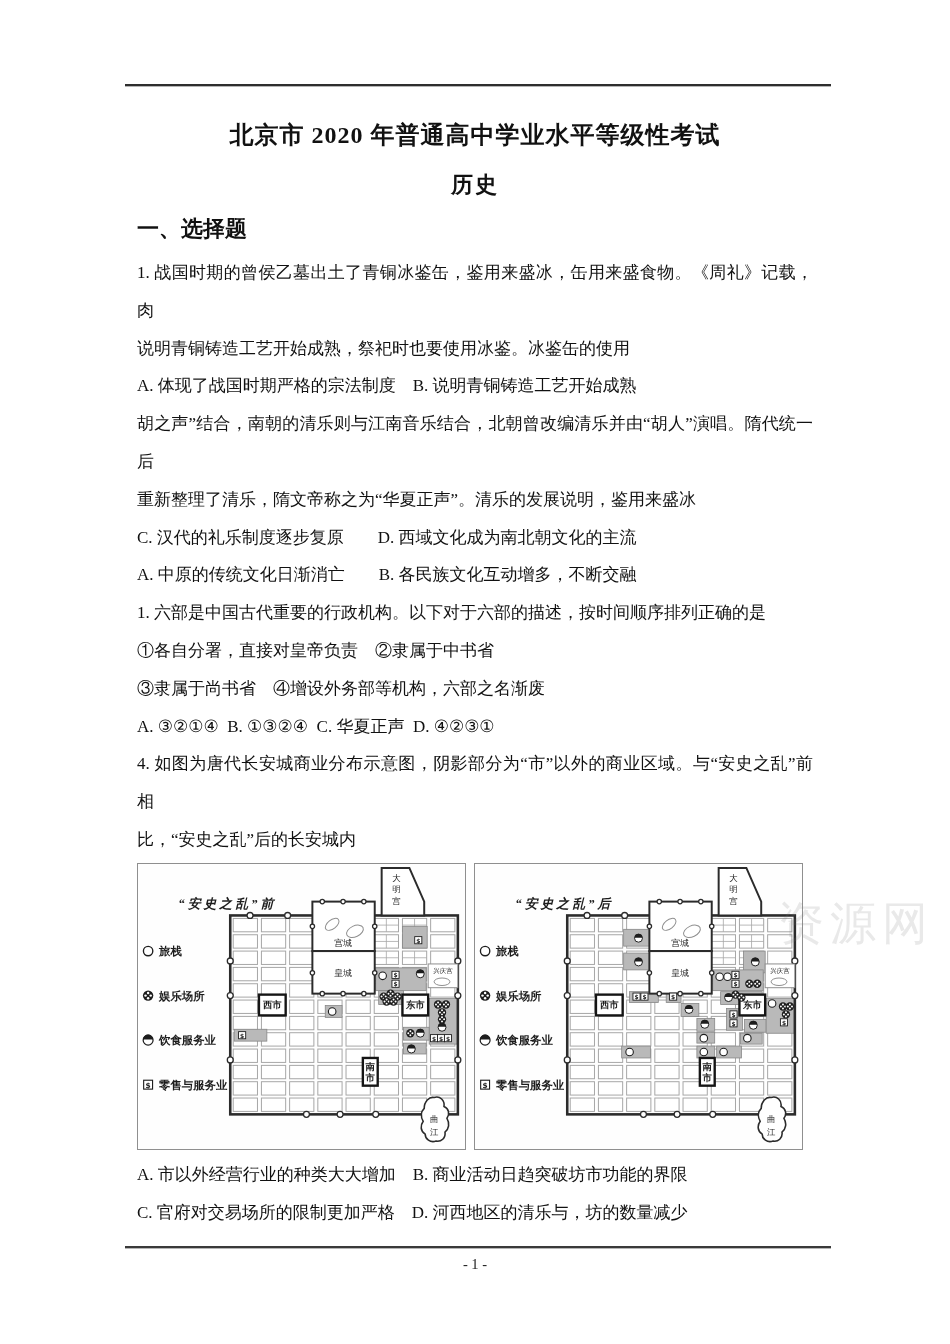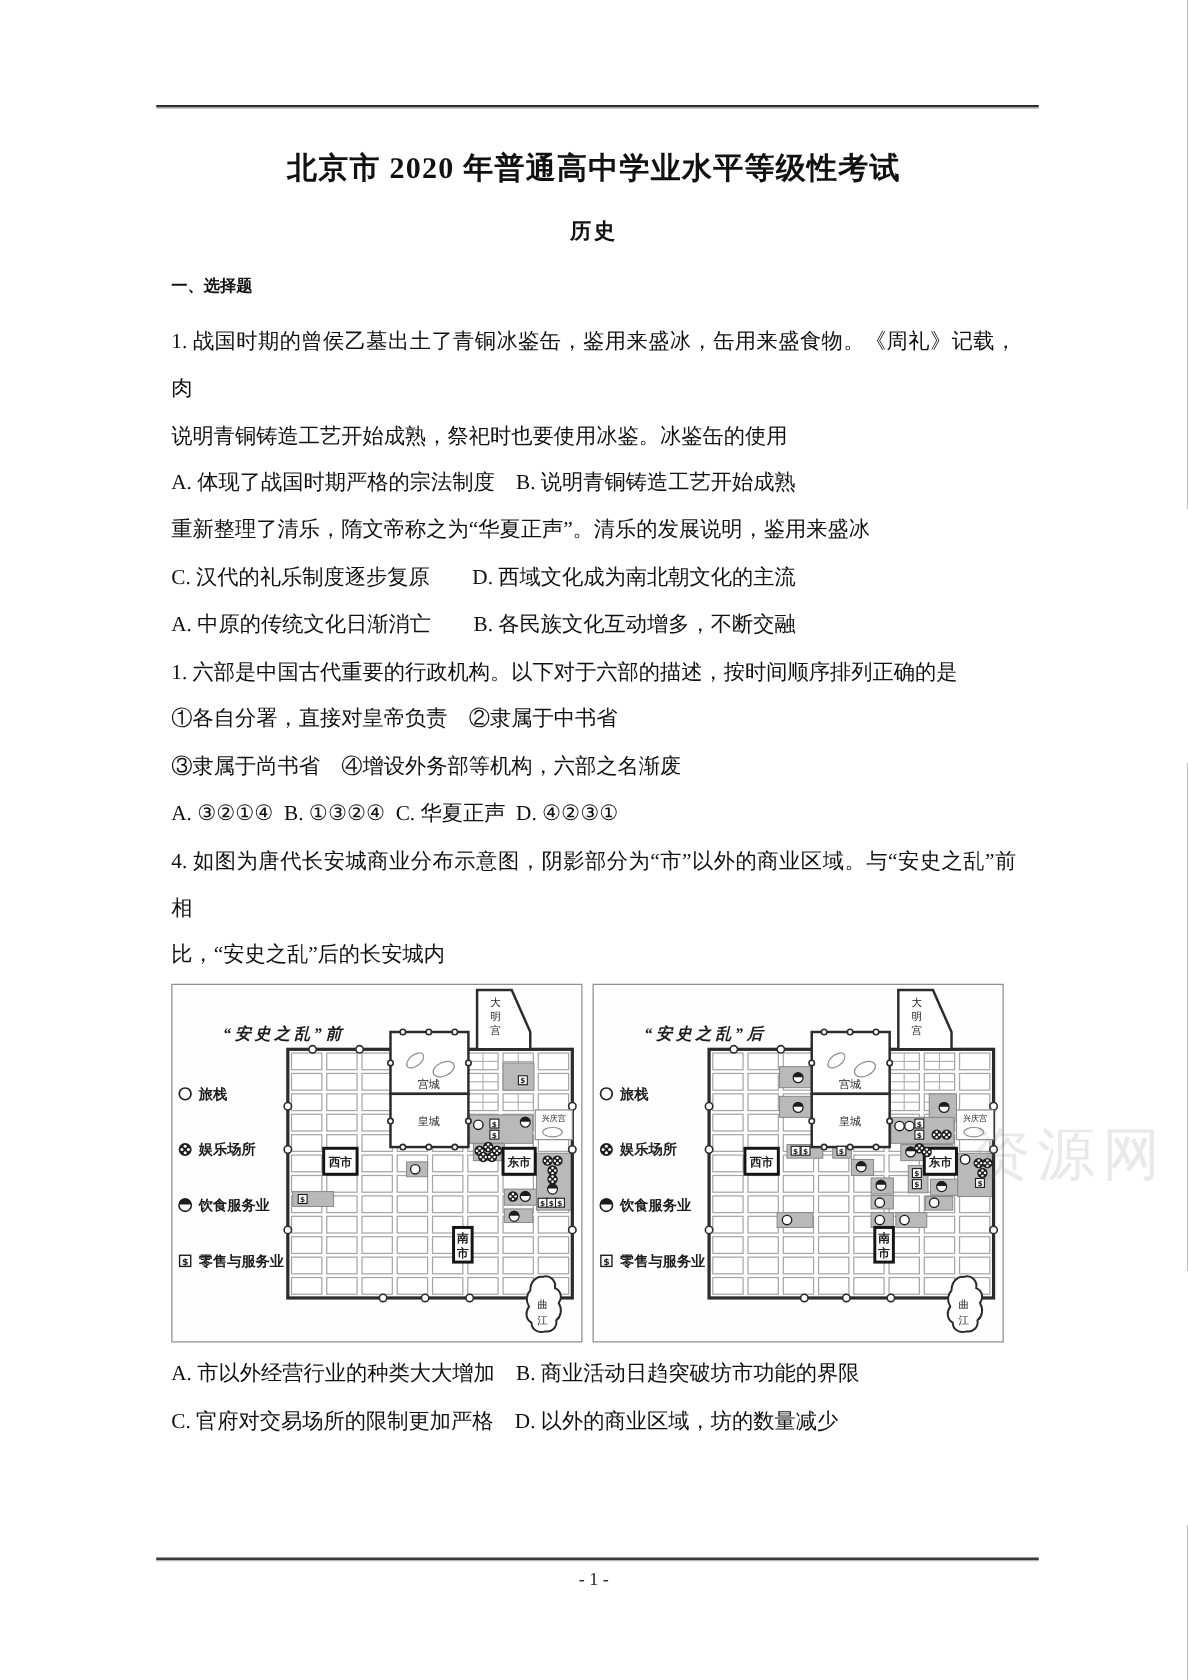--- a/index.html
+++ b/index.html
@@ -15,24 +15,24 @@
   .header-rule{
     position:absolute;left:125px;top:84px;width:706px;height:0;
     border-top:2px solid #2e2e2e;border-bottom:1px solid #b5b5b5;
   }
   .doc-title{
     margin:118px 0 0 0;text-align:center;
     font-size:24px;line-height:34px;font-weight:bold;letter-spacing:1px;
   }
   .doc-subtitle{
     margin:16px 0 0 0;text-align:center;
-    font-size:17px;line-height:34px;font-weight:bold;letter-spacing:2px;
+    font-size:22px;line-height:34px;font-weight:bold;letter-spacing:2px;
   }
   .section-heading{
-    margin:14px 0 0 137px;font-size:13px;line-height:26px;font-weight:bold;
+    margin:14px 0 0 137px;font-size:22px;line-height:26px;font-weight:bold;
   }
   .text-block{margin:12px 137px 0 137px;}
   .text-block-2{margin-top:6px;}
   .line{
     font-size:17px;line-height:37.8px;white-space:pre-wrap;
     text-align:left;
   }
   .just{text-align:justify;text-align-last:justify;}
   .figure{
     margin:4px 0 0 137px;
@@ -86,20 +86,21 @@
   <div class="header-rule"></div>
 
   <h1 class="doc-title">北京市 2020 年普通高中学业水平等级性考试</h1>
   <h2 class="doc-subtitle">历史</h2>
   <h3 class="section-heading">一、选择题</h3>
 
   <div class="text-block">
     <div class="line just">1. 战国时期的曾侯乙墓出土了青铜冰鉴缶，鉴用来盛冰，缶用来盛食物。《周礼》记载，肉</div>
     <div class="line">说明青铜铸造工艺开始成熟，祭祀时也要使用冰鉴。冰鉴缶的使用</div>
     <div class="line">A. 体现了战国时期严格的宗法制度　B. 说明青铜铸造工艺开始成熟</div>
+    <div class="line just">胡之声”结合，南朝的清乐则与江南音乐结合，北朝曾改编清乐并由“胡人”演唱。隋代统一后</div>
     <div class="line">重新整理了清乐，隋文帝称之为“华夏正声”。清乐的发展说明，鉴用来盛冰</div>
     <div class="line">C. 汉代的礼乐制度逐步复原　　D. 西域文化成为南北朝文化的主流</div>
     <div class="line">A. 中原的传统文化日渐消亡　　B. 各民族文化互动增多，不断交融</div>
     <div class="line">1. 六部是中国古代重要的行政机构。以下对于六部的描述，按时间顺序排列正确的是</div>
     <div class="line">①各自分署，直接对皇帝负责　②隶属于中书省</div>
     <div class="line">③隶属于尚书省　④增设外务部等机构，六部之名渐废</div>
     <div class="line">A. ③②①④  B. ①③②④  C. 华夏正声  D. ④②③①</div>
     <div class="line just">4. 如图为唐代长安城商业分布示意图，阴影部分为“市”以外的商业区域。与“安史之乱”前相</div>
     <div class="line">比，“安史之乱”后的长安城内</div>
   </div>
@@ -736,21 +737,21 @@
         <g transform="translate(10,223) scale(1.25)">
           <rect x="-3.6" y="-3.6" width="7.2" height="7.2" class="i-ret"></rect>
           <text y="2.4" class="i-ret-t">$</text>
         </g>
         <text x="21" y="227" class="t-legend">零售与服务业</text>
       </svg>
   </div>
 
   <div class="text-block text-block-2">
     <div class="line">A. 市以外经营行业的种类大大增加　B. 商业活动日趋突破坊市功能的界限</div>
-    <div class="line">C. 官府对交易场所的限制更加严格　D. 以外的商业区域，坊的数量减少</div>
+    <div class="line">C. 官府对交易场所的限制更加严格　D. 河西地区的清乐与，坊的数量减少</div>
 
   </div>
 
   <div class="watermark">资源网</div>
 
   <div class="footer-rule"></div>
   <div class="page-number">- 1 -</div>
 
 </div>
 

